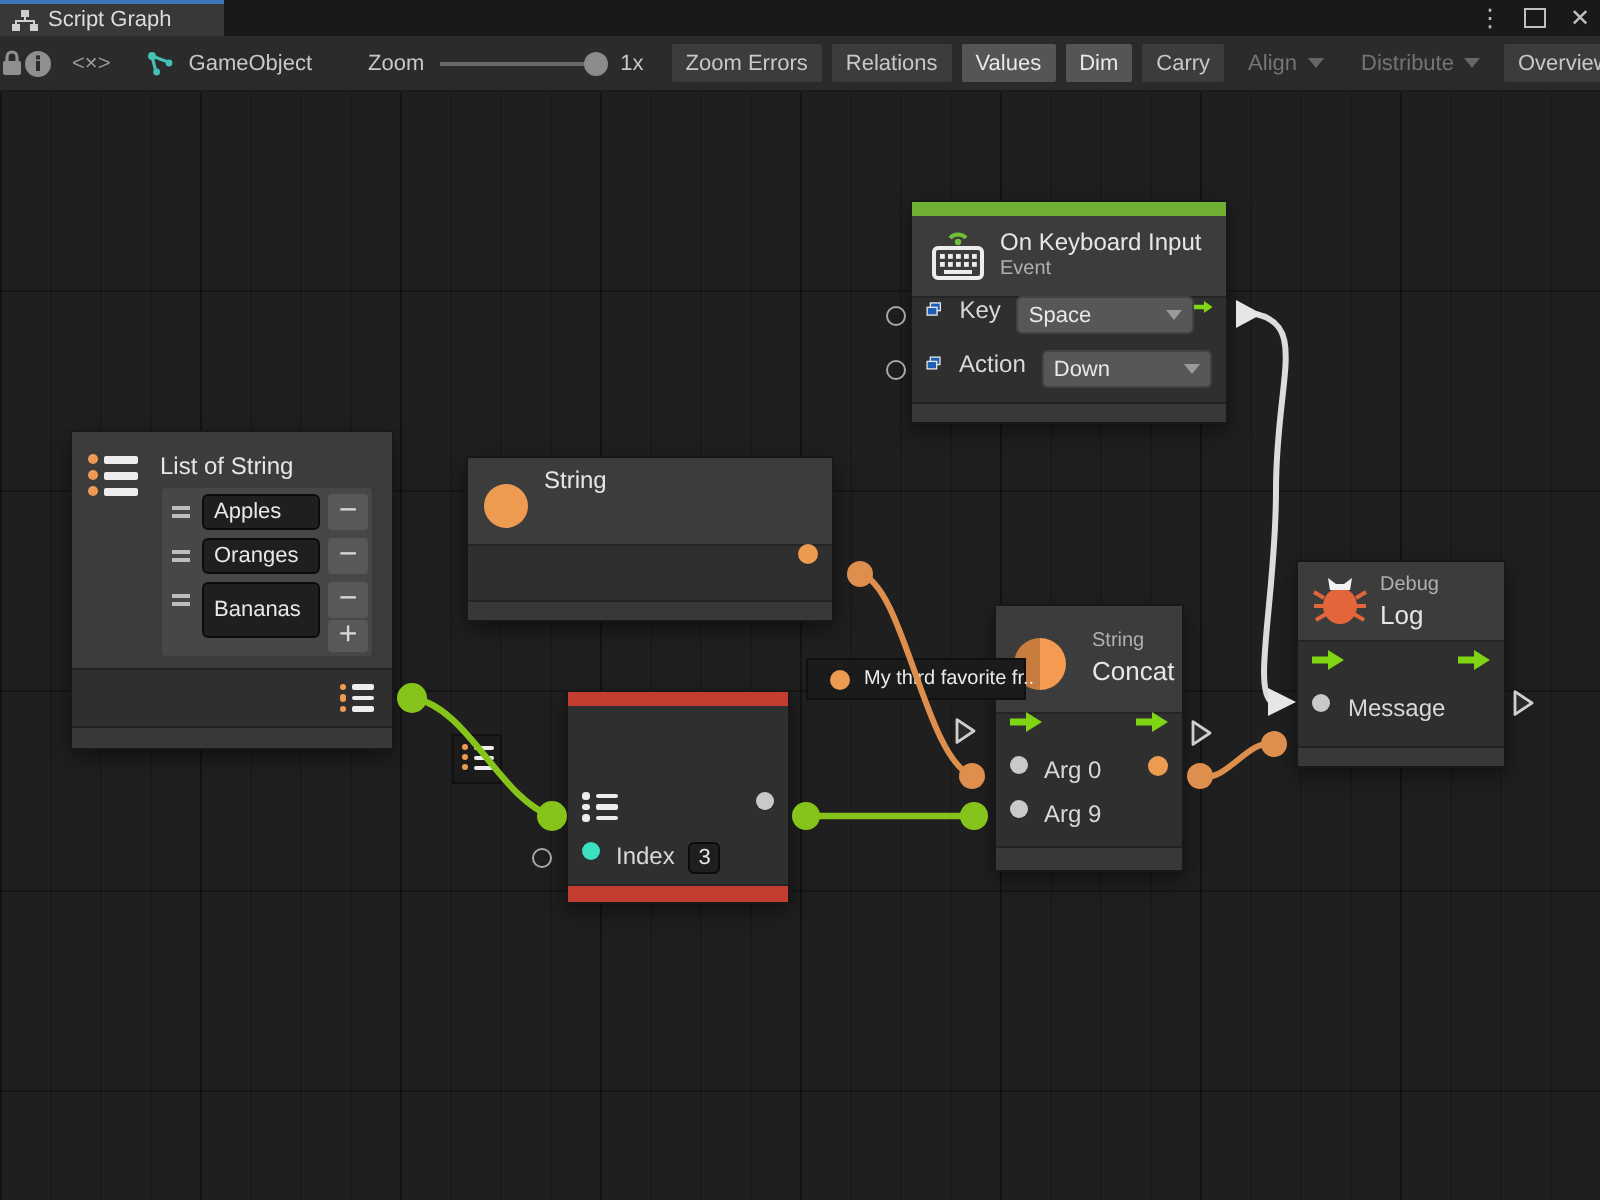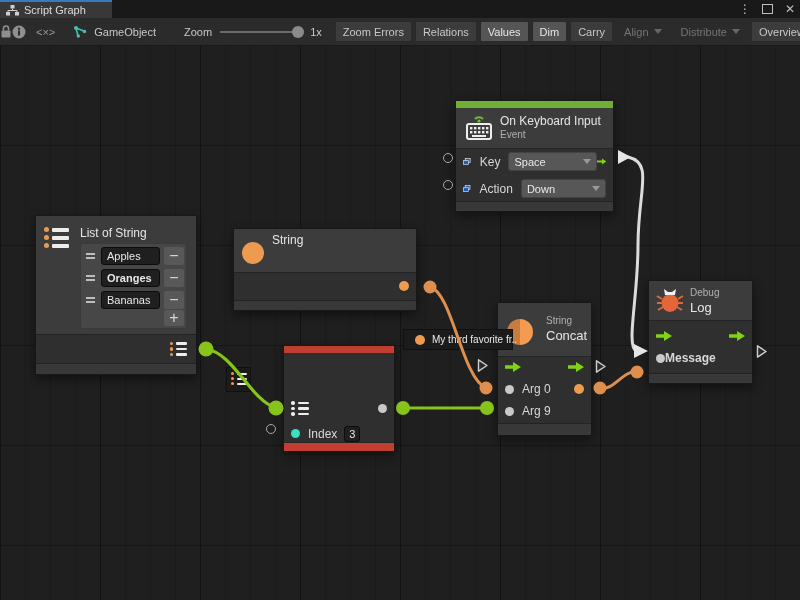--- a/index.html
+++ b/index.html
@@ -31,21 +31,21 @@
       linear-gradient(to bottom, rgba(0,0,0,.30) 1px, transparent 1px),
       linear-gradient(to right, rgba(0,0,0,.14) 1px, transparent 1px);
     background-size:100px 100px,100px 100px,25px 25px;z-index:0;}
   
   .node{position:absolute;background:#2f2f2f;border:1px solid #181818;z-index:2;
         box-shadow:0 4px 10px rgba(0,0,0,.45);box-sizing:border-box;}
   .nhead{position:absolute;left:0;right:0;background:#3c3c3c;border-bottom:1px solid #242424;}
   .nfoot{position:absolute;left:0;right:0;bottom:0;background:#383838;border-top:1px solid #232323;}
   .ntitle{font-size:12px;color:#e6e6e6;}
   .nsub{font-size:10px;color:#b0b0b0;}
-  .prow{position:absolute;left:0;right:0;display:flex;align-items:center;padding:0 7px;box-sizing:border-box;}
+  .prow{position:absolute;left:0;right:0;display:flex;padding:0 7px;box-sizing:border-box;}
   .plabel{font-size:12px;color:#d8d8d8;}
   .dot{border-radius:50%;flex:none;}
   .dot.gray{width:9px;height:9px;background:#c9c9c9;}
   .dot.teal{width:9px;height:9px;background:#3ae0c0;}
   .dot.orange{width:10px;height:10px;background:#ee9b52;}
   .dd{background:#575757;border:1px solid #434343;border-radius:3px;height:17px;display:flex;
       align-items:center;padding:0 5px;font-size:11px;color:#e8e8e8;gap:32px;}
   .field{background:#1f1f1f;border:1px solid #0c0c0c;border-radius:3px;color:#e8e8e8;
          font-size:11px;display:flex;align-items:center;padding:0 5px;box-sizing:border-box;}
   .hollow-circle{position:absolute;width:8px;height:8px;border:1.5px solid #a8a8a8;border-radius:50%;
@@ -208,28 +208,28 @@
       <span style="position:absolute;left:2px;top:6px;width:9px;height:1.5px;background:#bdbdbd;"></span>
       <span style="position:absolute;left:2px;top:10px;width:9px;height:1.5px;background:#bdbdbd;"></span>
     </div>
     <div class="field" style="position:absolute;left:20px;top:3px;width:59px;height:18px;">Apples</div>
     <div style="position:absolute;right:2px;top:3px;width:20px;height:18px;background:#585858;border-radius:2px;display:flex;align-items:center;justify-content:center;color:#d8d8d8;">−</div>
 
     <div style="position:absolute;left:3px;top:25px;width:13px;height:18px;">
       <span style="position:absolute;left:2px;top:6px;width:9px;height:1.5px;background:#bdbdbd;"></span>
       <span style="position:absolute;left:2px;top:10px;width:9px;height:1.5px;background:#bdbdbd;"></span>
     </div>
-    <div class="field" style="position:absolute;left:20px;top:25px;width:59px;height:18px;font-weight:bold;">Oranges</div>
+    <div class="field" style="position:absolute;left:20px;top:25px;width:59px;height:18px;">Oranges</div>
     <div style="position:absolute;right:2px;top:25px;width:20px;height:18px;background:#585858;border-radius:2px;display:flex;align-items:center;justify-content:center;color:#d8d8d8;">−</div>
 
     <div style="position:absolute;left:3px;top:47px;width:13px;height:18px;">
       <span style="position:absolute;left:2px;top:6px;width:9px;height:1.5px;background:#bdbdbd;"></span>
       <span style="position:absolute;left:2px;top:10px;width:9px;height:1.5px;background:#bdbdbd;"></span>
     </div>
-    <div class="field" style="position:absolute;left:20px;top:47px;width:59px;height:18px;">Bananas</div>
+    <div class="field" style="position:absolute;left:20px;top:47px;width:59px;height:28px;">Bananas</div>
     <div style="position:absolute;right:2px;top:47px;width:20px;height:18px;background:#585858;border-radius:2px;display:flex;align-items:center;justify-content:center;color:#d8d8d8;">−</div>
 
     <div style="position:absolute;right:2px;top:66px;width:20px;height:16px;background:#585858;border-radius:2px;display:flex;align-items:center;justify-content:center;color:#d8d8d8;">+</div>
   </div>
   <div style="position:absolute;left:0;right:0;top:118px;height:30px;background:#2f2f2f;border-top:1px solid #232323;border-bottom:1px solid #232323;display:flex;align-items:center;justify-content:flex-end;padding-right:9px;box-sizing:border-box;">
     <div>
       <div class="lrow" style="margin-bottom:2px;">
             <span class="ldot" style="background:#ee9b52;width:3.5px;height:3.5px;"></span>
             <span class="lbar" style="background:#ededed;width:11px;height:2.5px;"></span>
           </div>
@@ -337,21 +337,21 @@
   <div class="prow" style="top:44px;height:22px;justify-content:space-between;">
     <svg width="16" height="10" viewBox="0 0 16 10">
           <path d="M0,3.2 h8 V0 L16,5 8,10 V6.8 H0 Z" fill="#7fd414"></path>
         </svg>
     <svg width="16" height="10" viewBox="0 0 16 10">
           <path d="M0,3.2 h8 V0 L16,5 8,10 V6.8 H0 Z" fill="#7fd414"></path>
         </svg>
   </div>
   <div class="prow" style="top:66px;height:22px;">
     <span class="dot gray"></span>
-    <span class="plabel" style="font-weight:bold;">Message</span>
+    <span class="plabel" style="margin-left:9px;">Message</span>
   </div>
   <div class="nfoot" style="height:9px;"></div>
 </div>
 <svg class="outmark" style="left:756px;top:344px;" width="12" height="15" viewBox="0 0 12 15">
   <path d="M1.5,1.8 L10,7.5 L1.5,13.2 Z" fill="#2a2a2a" stroke="#cfcfcf" stroke-width="1.4" stroke-linejoin="round"></path>
 </svg>
 
 <div class="badge" style="left:226px;top:367px;width:23px;height:23px;">
   <div style="position:absolute;left:4px;top:4px;">
     <div class="lrow" style="margin-bottom:2px;">

